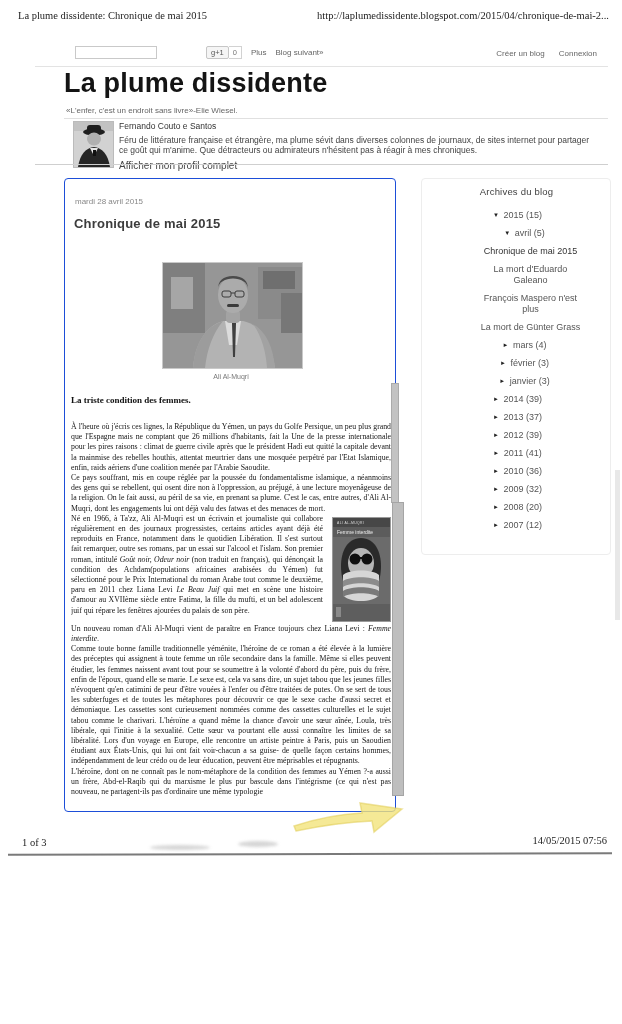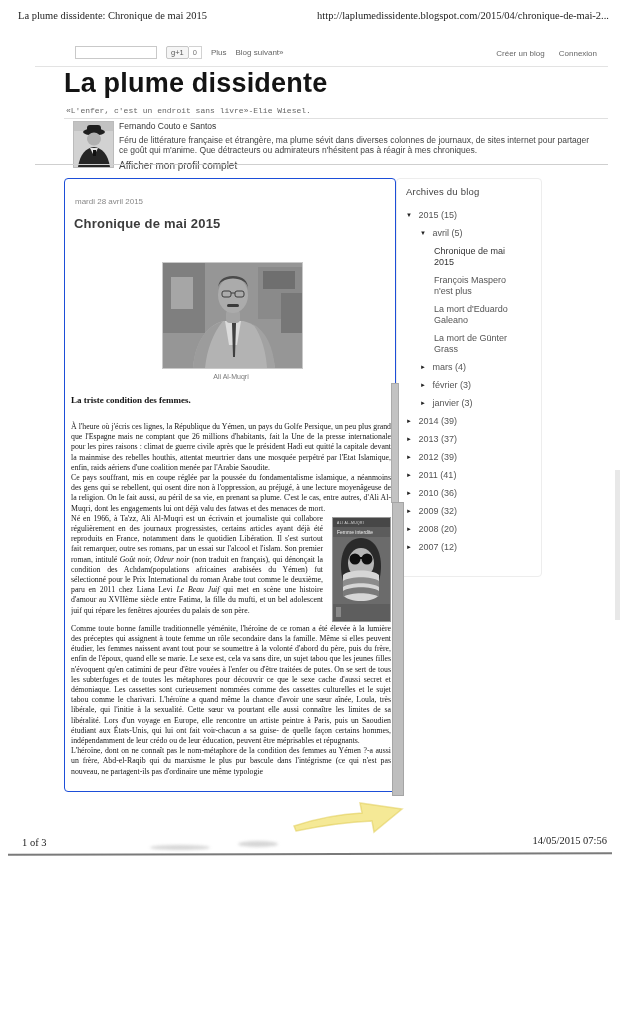--- a/index.html
+++ b/index.html
@@ -15,29 +15,29 @@
   .pf-time{position:absolute;right:15px;top:835px;font:10.5px "Liberation Serif",serif;color:#222;}
   .scan-line{position:absolute;left:8px;top:853px;width:604px;height:2px;background:#4e4e4e;transform:rotate(-0.15deg);opacity:.75;}
   .smudge{position:absolute;background:#b5b5b5;border-radius:50%;filter:blur(1.5px);opacity:.55;}
   .edge-mark{position:absolute;right:2px;top:470px;width:5px;height:150px;background:#d9d9d9;opacity:.6;}
 
   
   .navbar{position:absolute;left:60px;top:46px;right:20px;height:18px;font-size:8px;color:#666;}
   .nav-left{position:absolute;left:15px;top:0;display:flex;align-items:center;gap:9px;}
   .nav-right{position:absolute;right:5px;top:3px;display:flex;gap:14px;}
   .nav-search{width:76px;height:11px;border:1px solid #c9c9c9;background:#fff;font-size:8px;padding:0 2px;}
-  .gplus{display:flex;align-items:flex-end;}
+  .gplus{display:flex;align-items:flex-end;margin-left:40px;}
   .gplus-btn{border:1px solid #c6c6c6;background:#f5f5f5;font-size:7.5px;color:#555;padding:1px 4px;border-radius:2px;}
   .gplus-count{border:1px solid #d2d2d2;border-left:none;font-size:7.5px;color:#777;padding:1px 4px;background:#fff;}
   .nav-link{color:#666;cursor:pointer;}
   .nav-rule{position:absolute;left:35px;top:66px;width:573px;height:1px;background:#e3e3e3;}
 
   
   .blog-title{position:absolute;left:64px;top:68px;font-size:27px;font-weight:bold;color:#141414;letter-spacing:.2px;}
-  .blog-tagline{position:absolute;left:66px;top:106px;font-size:8px;color:#666;font-family:Liberation Mono, monospace;}
+  .blog-tagline{position:absolute;left:66px;top:106px;font-size:8px;color:#666;}
   .tag-rule{position:absolute;left:64px;top:118px;width:544px;height:1px;background:#e0e0e0;}
 
   
   .author{position:absolute;left:73px;top:121px;right:26px;}
   .author-photo{position:absolute;left:0;top:0;width:39px;height:45px;border:1px solid #bbb;}
   .author-text{margin-left:46px;}
   .author-name{font-size:8.5px;font-weight:normal;color:#333;margin-bottom:4px;}
   .author-bio{font-size:8.5px;color:#444;line-height:10px;}
   .author-link{display:inline-block;margin-top:4px;font-size:10px;color:#444;cursor:pointer;}
   .author-rule{position:absolute;left:35px;top:164px;width:573px;height:1px;background:#cfcfcf;}
@@ -52,22 +52,22 @@
   .figcaption{text-align:center;font-size:7px;color:#777;margin-top:4px;}
   .section-head{font-family:"Liberation Serif",serif;font-size:9px;font-weight:bold;color:#111;margin:15px 2px 17px 2px;}
   .body-text{margin:0 2px;}
   .body-text p{font-family:"Liberation Serif",serif;font-size:7.8px;line-height:10.2px;
                text-align:justify;margin:0;color:#151515;}
   .p3wrap{overflow:hidden;}
   .cover{float:right;width:57px;height:103px;margin:3px 0 2px 9px;border:1px solid #9a9a9a;}
   .cover svg{display:block;}
 
   
-  .sidebar-box{position:absolute;left:396px;top:178px;width:146px;box-sizing:border-box;
-               border:1px solid #ededed;border-radius:4px;background:#fff;padding:7px 8px 16px 9px;}
+  .sidebar-box{position:absolute;left:421px;top:178px;width:190px;box-sizing:border-box;
+               border:1px solid #ededed;border-radius:4px;background:#fff;padding:7px 8px 16px 9px;text-align:center;}
   .arch-title{font-size:9.5px;color:#3f3f3f;margin-bottom:13px;letter-spacing:.2px;}
   .tri{font-size:6px;color:#222;display:inline-block;width:10px;vertical-align:1px;cursor:pointer;}
   .arch-item{font-size:9px;color:#555;line-height:11px;margin-bottom:7px;}
   .lvl1{padding-left:14px;}
   .arch-post{padding-left:38px;text-indent:-10px;margin-bottom:7px;font-size:9px;line-height:11px;}
   .arch-post a{color:#555;cursor:pointer;}
   .arch-post .current{color:#333;}
   .arch-label{cursor:pointer;}
   .post-wrap{display:inline-block;max-width:100px;vertical-align:top;text-indent:0;padding-left:0;}
 
@@ -172,41 +172,42 @@
           <rect x="22" y="39" width="12" height="2" fill="#101010"></rect>
           <path d="M10 57 C16 51 40 51 46 57 L46 77 C40 85 16 85 10 77 Z" fill="#d6d6d6"></path>
           <path d="M10 63 C18 58 38 58 46 63 L46 69 C38 64 18 64 10 69 Z" fill="#8c8c8c"></path>
           <path d="M10 73 C18 68 38 68 46 73 L46 79 C38 74 18 74 10 79 Z" fill="#7a7a7a"></path>
           <rect x="0" y="86" width="57" height="17" fill="#5e5e5e"></rect>
           <rect x="3" y="89" width="5" height="10" fill="#8a8a8a"></rect>
         </svg>
       </div>
       <p><span>Né en 1966, à Ta'zz, Ali Al-Muqri est un écrivain et journaliste qui collabore régulièrement en des journaux progressistes, certains articles ayant déjà été reproduits en France, notamment dans le quotidien Libération. Il s'est surtout fait remarquer, outre ses romans, par un essai sur l'alcool et l'islam. Son premier roman, intitulé </span><i>Goût noir, Odeur noir</i><span> (non traduit en français), qui dénonçait la condition des Achdam(populations africaines arabisées du Yémen) fut sélectionné pour le Prix International du roman Arabe tout comme le deuxième, paru en 2011 chez Liana Levi </span><i>Le Beau Juif</i><span> qui met en scène une histoire d'amour au XVIIème siècle entre Fatima, la fille du mufti, et un bel adolescent juif qui répare les fenêtres ajourées du palais de son père.</span></p>
     </div>
+    <p><span>Un nouveau roman d'Ali Al-Muqri vient de paraître en France toujours chez Liana Levi : </span><i>Femme interdite.</i></p>
     <p><span>Comme toute bonne famille traditionnelle yéménite, l'héroïne de ce roman a été élevée à la lumière des préceptes qui assignent à toute femme un rôle secondaire dans la famille. Même si elles peuvent étudier, les femmes naissent avant tout pour se soumettre à la volonté d'abord du père, puis du frère, enfin de l'époux, quand elle se marie. Le sexe est, cela va sans dire, un sujet tabou que les jeunes filles n'évoquent qu'en catimini de peur d'être vouées à l'enfer ou d'être traitées de putes. On se sert de tous les subterfuges et de toutes les métaphores pour découvrir ce que le sexe cache d'aussi secret et démoniaque. Les cassettes sont curieusement nommées comme des cassettes culturelles et le sujet tabou comme le charivari. L'héroïne a quand même la chance d'avoir une sœur aînée, Loula, très libérale, qui l'initie à la sexualité. Cette sœur va pourtant elle aussi connaître les limites de sa libéralité. Lors d'un voyage en Europe, elle rencontre un artiste peintre à Paris, puis un Saoudien étudiant aux États-Unis, qui lui ont fait voir-chacun a sa guise- de quelle façon certains hommes, indépendamment de leur crédo ou de leur éducation, peuvent être méprisables et répugnants.</span></p>
     <p><span>L'héroïne, dont on ne connaît pas le nom-métaphore de la condition des femmes au Yémen ?-a aussi un frère, Abd-el-Raqib qui du marxisme le plus pur bascule dans l'intégrisme (ce qui n'est pas nouveau, ne partagent-ils pas d'ordinaire une même typologie</span></p>
   </div>
 </div>
 
 <div class="sidebar-box">
   <div class="arch-title">Archives du blog</div>
 
   <div class="arch-item">
     <span class="tri">▼</span>
     <span class="arch-label">2015 (15)</span>
   </div>
 
   <div class="arch-item lvl1">
     <span class="tri">▼</span>
     <span class="arch-label">avril (5)</span>
   </div>
 
   <div class="arch-post"><span class="post-wrap current">Chronique de mai 2015</span></div>
+  <div class="arch-post"><a class="post-wrap">La mort d'Eduardo Galeano</a></div>
   <div class="arch-post"><a class="post-wrap">François Maspero n'est plus</a></div>
-  <div class="arch-post"><a class="post-wrap">La mort d'Eduardo Galeano</a></div>
   <div class="arch-post"><a class="post-wrap">La mort de Günter Grass</a></div>
 
   <div class="arch-item lvl1">
     <span class="tri">►</span>
     <span class="arch-label">mars (4)</span>
   </div>
   <div class="arch-item lvl1">
     <span class="tri">►</span>
     <span class="arch-label">février (3)</span>
   </div>

